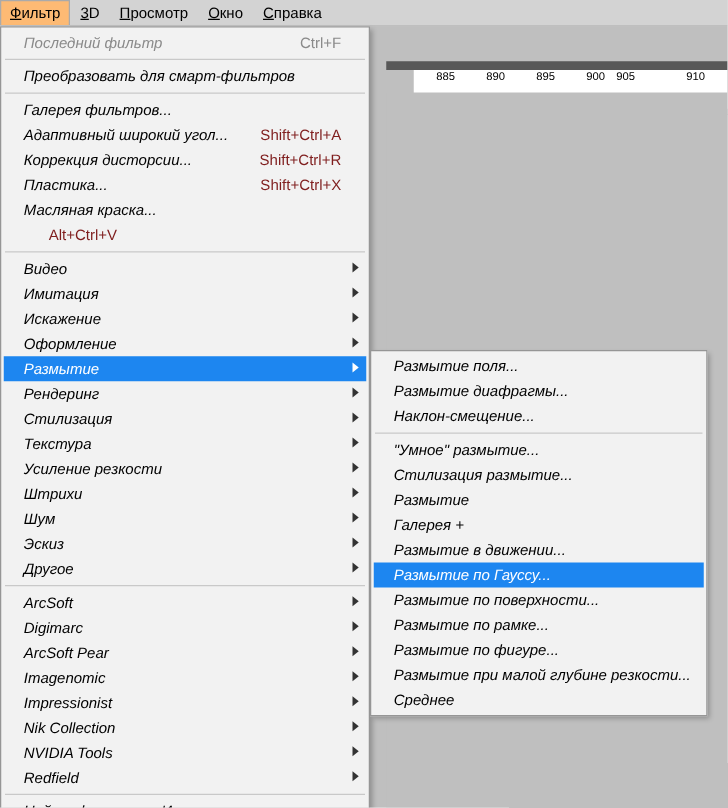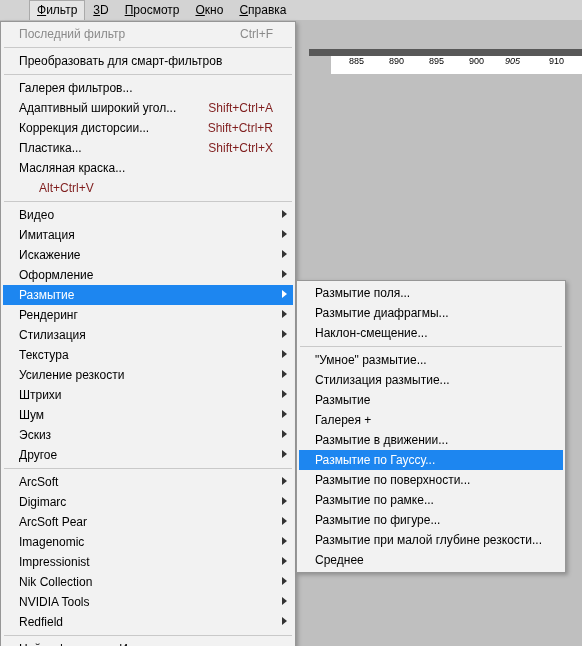--- a/index.html
+++ b/index.html
@@ -18,25 +18,24 @@
     background: #d3d3d3;
     height: 21px;
     align-items: stretch;
     border-bottom: 1px solid #bfbfbf;
   }
   .menubar .menu {
     padding: 3px 8px 0 8px;
     cursor: default;
   }
   .menubar .menu.active {
-    background: #e5e5e5;
+    background: #fdba74;
     border: 1px solid #aaa;
     border-bottom: none;
     padding: 2px 7px 16px 7px;
-    margin-left: 29px;
   }
   .underline { text-decoration: underline; }
 
   .canvas-area {
     position: absolute;
     top: 21px;
     left: 0;
     right: 0;
     bottom: 0;
     background: #bfbfbf;
@@ -119,21 +118,21 @@
     height: 20px;
     padding: 0 20px 0 16px;
     position: relative;
     cursor: default;
     white-space: nowrap;
   }
   .menu-row.highlight {
     background: #1d86f0;
     color: #fff;
   }
-  .menu-row .label { flex: 1; }
+  .menu-row .label { flex: 1; font-style: italic; }
   .menu-row .shortcut {
     color: #7f1d1d;
     font-size: 12px;
     padding-left: 20px;
   }
   .menu-row.disabled .label,
   .menu-row.disabled .shortcut { color: #8a8a8a; }
   .menu-row .arrow {
     position: absolute;
     right: 6px;
@@ -193,21 +192,21 @@
       <span class="ruler-tick-minor" style="left: 114px;"></span>
       <span class="ruler-tick-minor" style="left: 122px;"></span>
       <span class="ruler-tick-minor" style="left: 130px;"></span>
       <span class="ruler-tick-minor" style="left: 138px;"></span>
       <span class="ruler-label" style="left: 138px;">900</span>
       <span class="ruler-tick-major" style="left: 146px;"></span>
       <span class="ruler-tick-minor" style="left: 154px;"></span>
       <span class="ruler-tick-minor" style="left: 162px;"></span>
       <span class="ruler-tick-minor" style="left: 170px;"></span>
       <span class="ruler-tick-minor" style="left: 178px;"></span>
-      <span class="ruler-label" style="left: 174px; font-style: italic;">905</span>
+      <span class="ruler-label" style="left: 162px;">905</span>
       <span class="ruler-tick-major" style="left: 186px;"></span>
       <span class="ruler-tick-minor" style="left: 194px;"></span>
       <span class="ruler-tick-minor" style="left: 202px;"></span>
       <span class="ruler-tick-minor" style="left: 210px;"></span>
       <span class="ruler-tick-minor" style="left: 218px;"></span>
       <span class="ruler-label" style="left: 218px;">910</span>
       <span class="ruler-tick-major" style="left: 226px;"></span>
       <span class="ruler-tick-minor" style="left: 234px;"></span>
       <span class="ruler-tick-minor" style="left: 242px;"></span>
       <span class="ruler-tick-minor" style="left: 250px;"></span>

